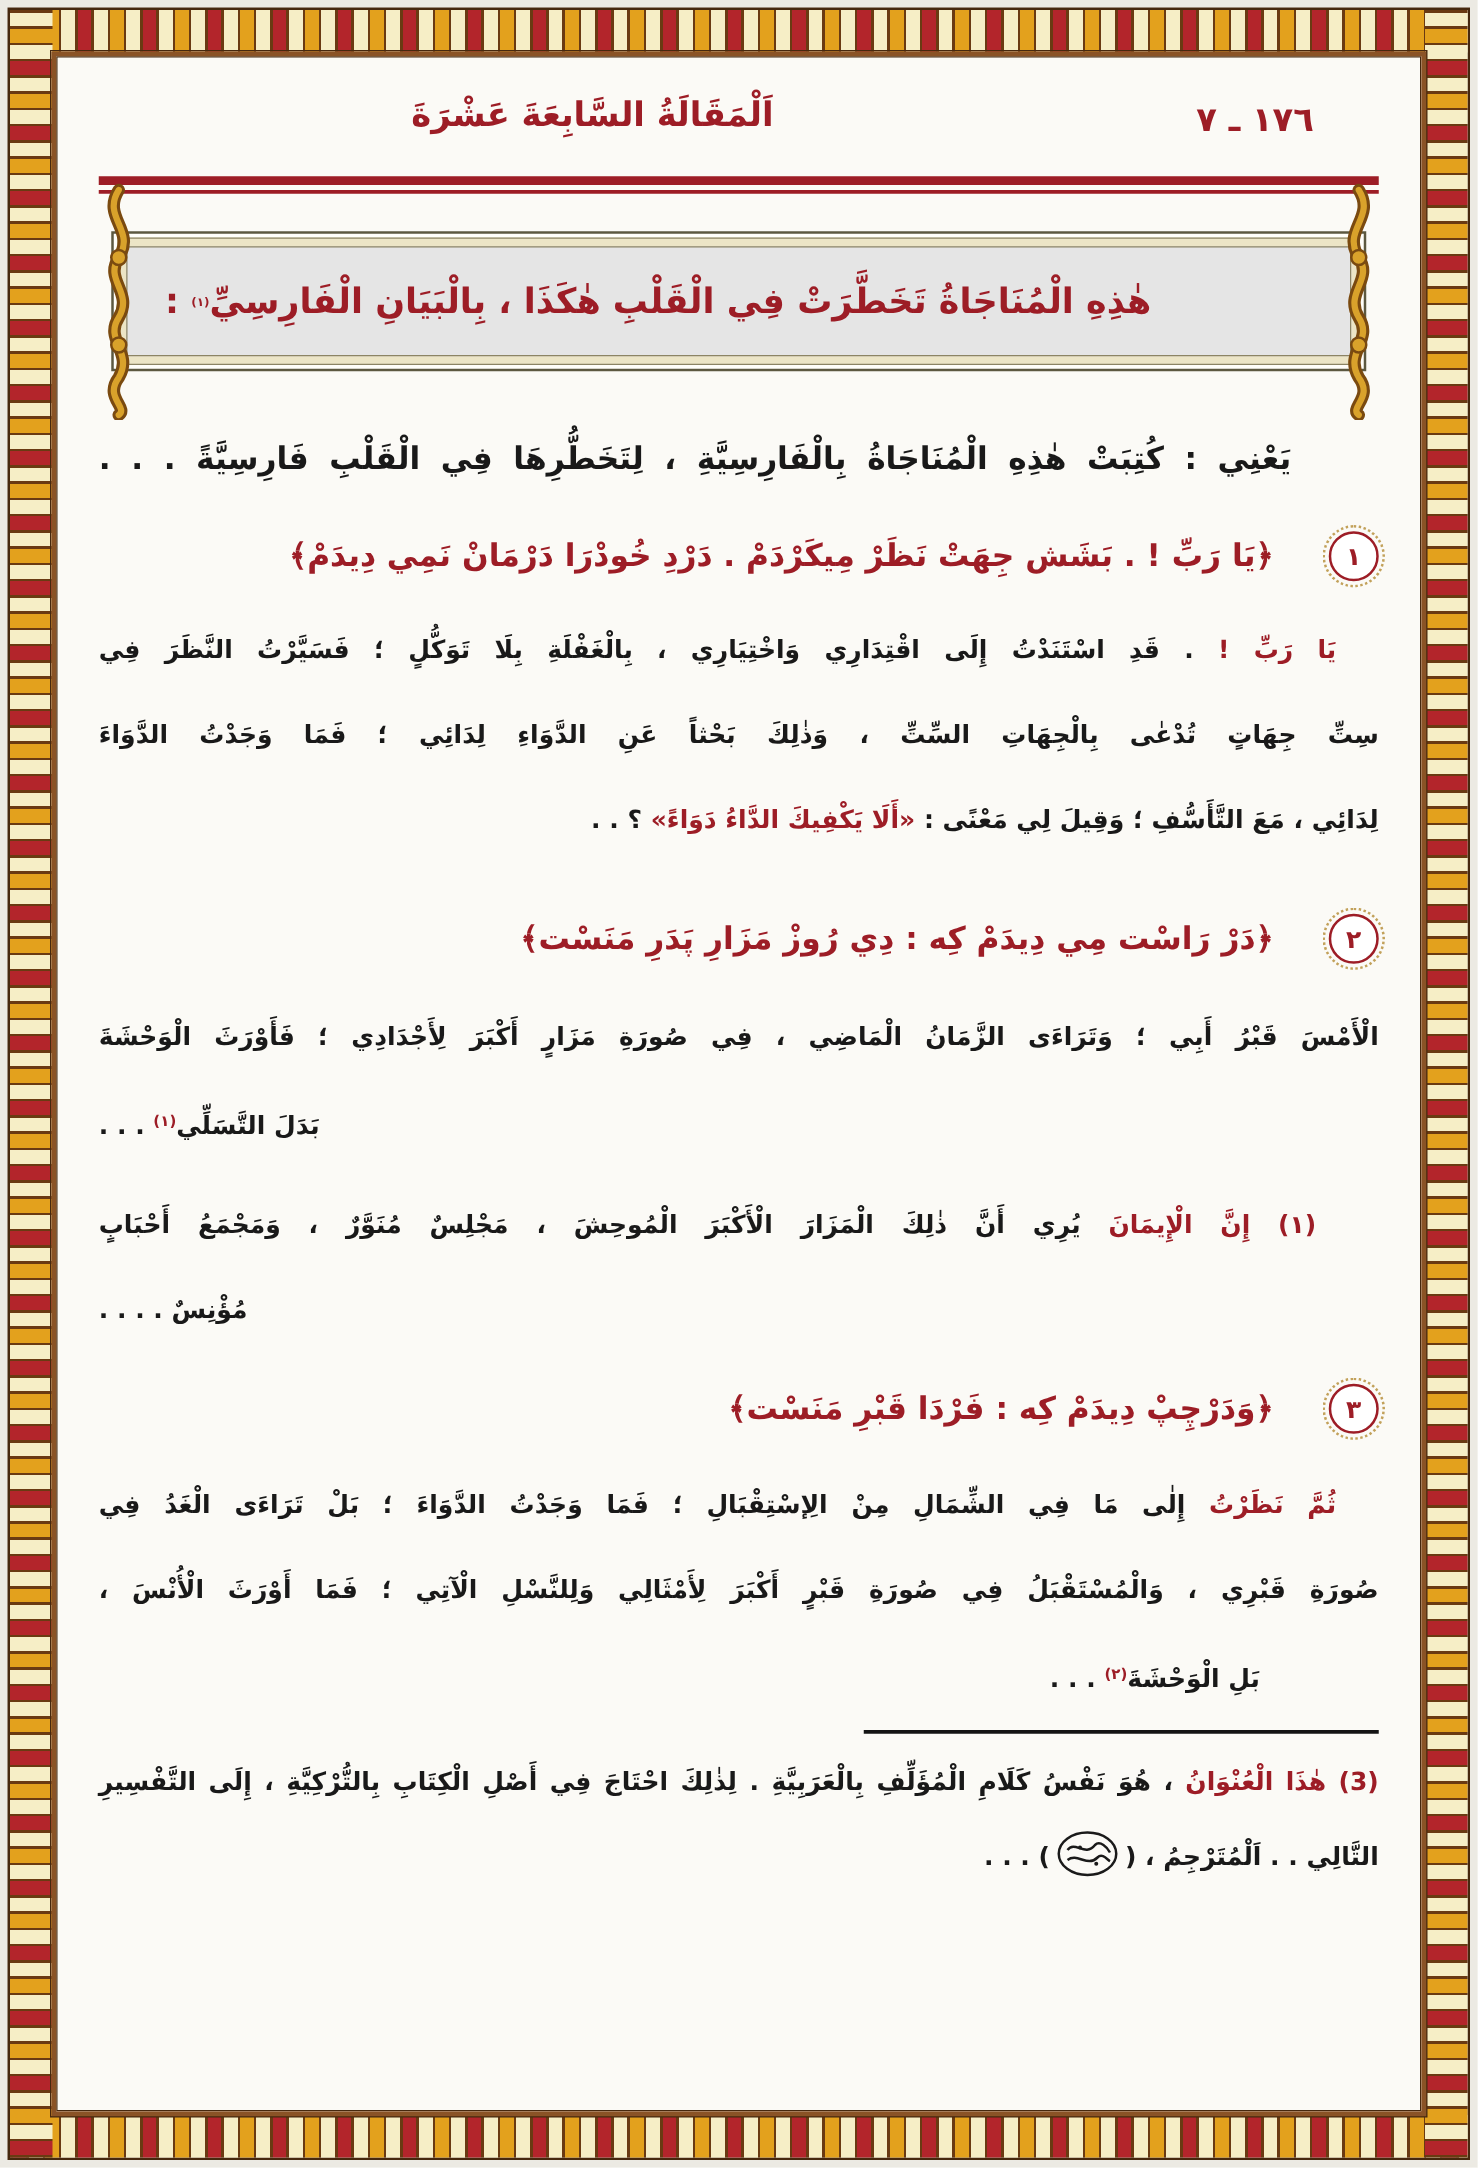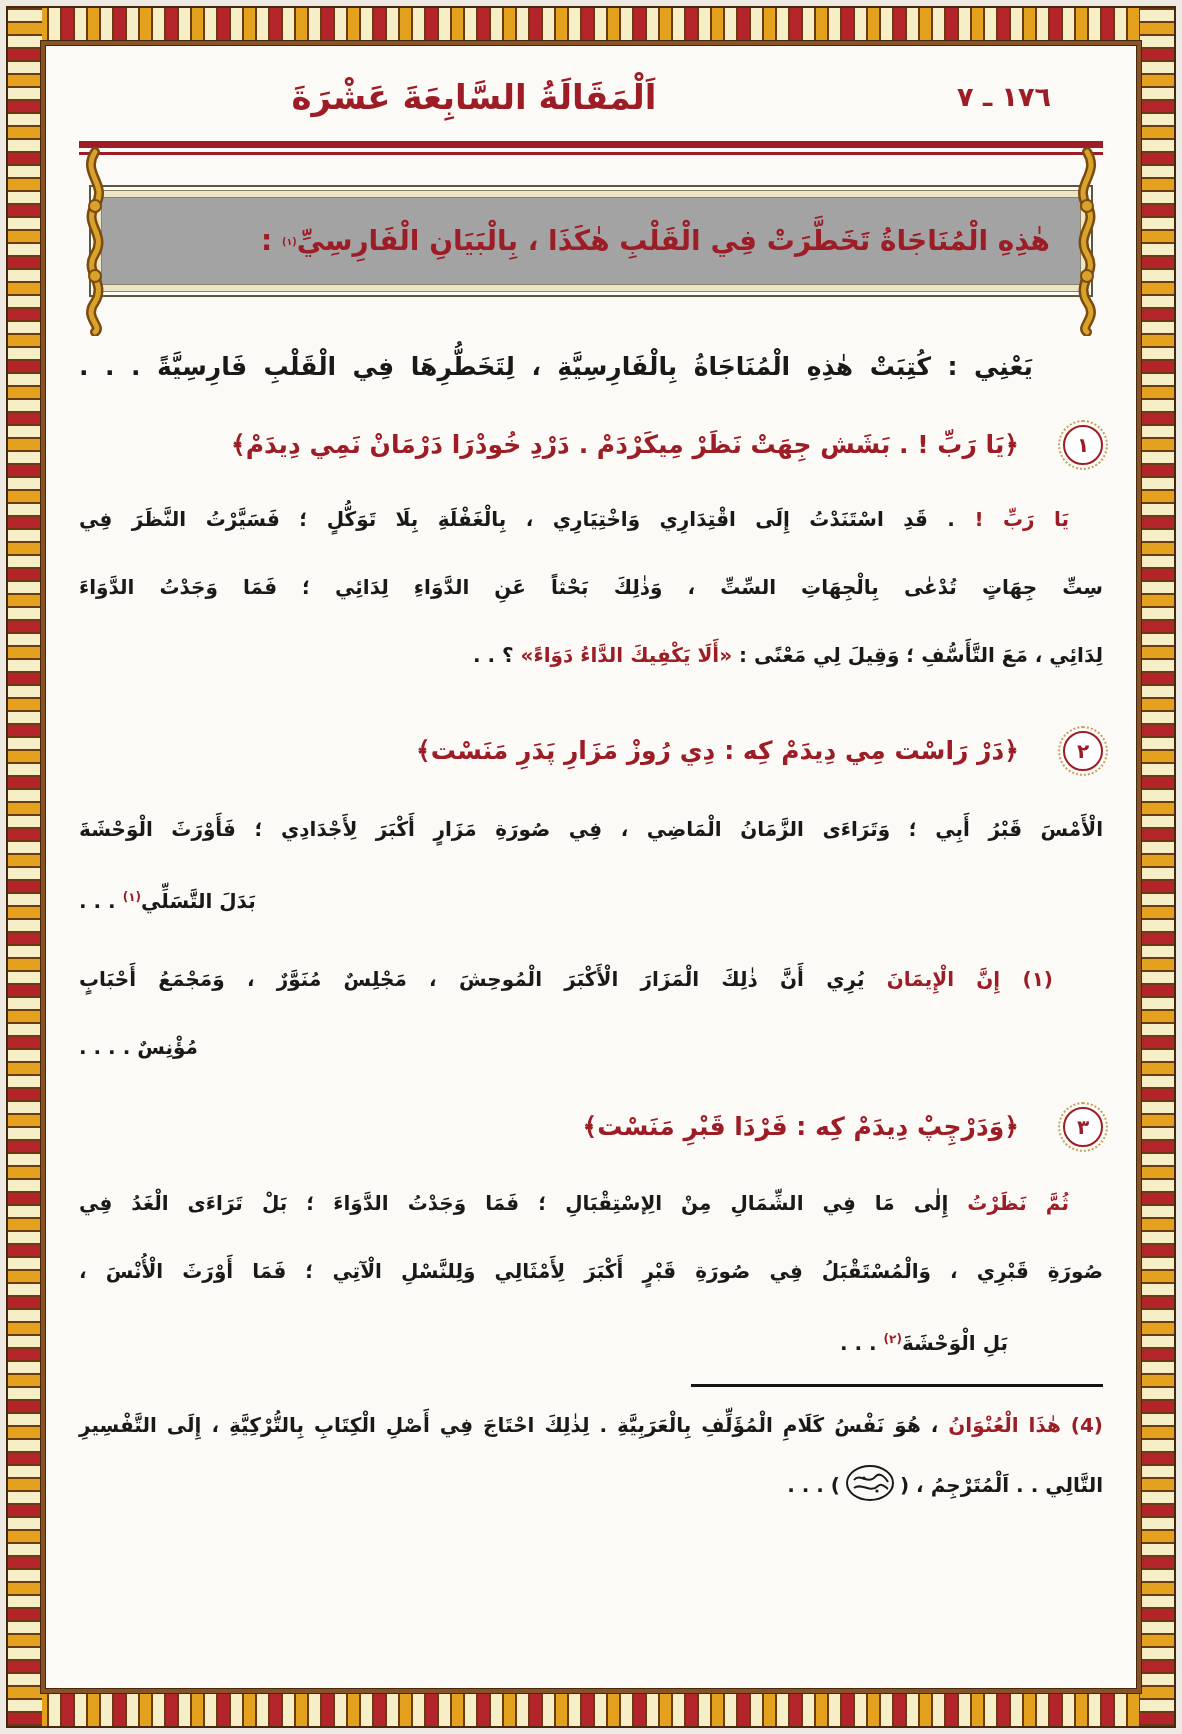--- a/index.html
+++ b/index.html
@@ -47,29 +47,29 @@
     position:absolute;inset:39px;z-index:3;
     padding:0 32px;box-sizing:border-box;
     background:#fbfaf6;
   }
   .red{color:#9d1d26;}
 
   
   .hdr{position:relative;height:58px;margin-top:26px;}
   .pgnum{position:absolute;top:8px;right:52px;font-size:27px;font-weight:bold;}
   .htitle{position:absolute;top:4px;left:0;right:0;padding-right:234px;
-          text-align:center;font-size:34px;font-weight:bold;}
+          text-align:center;font-size:27px;font-weight:bold;}
   .rule1{height:7px;background:#9d1d26;margin-top:10px;}
   .rule2{height:3px;background:#9d1d26;margin-top:4px;}
 
   
   .tbox{position:relative;margin:30px 10px 0;}
   .tb1{border:2px solid #5c5840;padding:3px;background:#fffef9;}
   .tb2{border:1px solid #8c8464;background:#ece5c6;padding:6px;}
-  .tb3{border:1px solid #8c8464;background:#a3a3a3;padding:18px 30px;text-align:right;}
+  .tb3{border:1px solid #8c8464;background:#e5e5e5;padding:18px 30px;text-align:left;}
   .tbox-text{font-size:28px;font-weight:bold;line-height:50px;}
   .orn{position:absolute;top:50%;width:44px;height:190px;z-index:4;}
   .orn-l{left:-16px;transform:translateY(-50%);}
   .orn-r{right:-16px;transform:translateY(-50%) scaleX(-1);}
 
   
   .bline{font-size:20px;font-weight:bold;color:#191919;line-height:68px;white-space:nowrap;overflow:visible;}
   .j{text-align:justify;text-align-last:justify;white-space:normal;}
   .ar{text-align:right;}
   .al{text-align:left;}
@@ -181,21 +181,21 @@
 
     <div class="mt10">
       <div class="bline j ind"><span class="red">ثُمَّ نَظَرْتُ</span><span> إِلٰى مَا فِي الشِّمَالِ مِنْ الِإسْتِقْبَالِ ؛ فَمَا وَجَدْتُ الدَّوَاءَ ؛ بَلْ تَرَاءَى الْغَدُ فِي</span></div>
       <div class="bline j">صُورَةِ قَبْرِي ، وَالْمُسْتَقْبَلُ فِي صُورَةِ قَبْرٍ أَكْبَرَ لِأَمْثَالِي وَلِلنَّسْلِ الْآتِي ؛ فَمَا أَوْرَثَ الْأُنْسَ ،</div>
       <div class="bline ar pr95"><span>بَلِ الْوَحْشَةَ</span><sup class="red ref">(٢)</sup><span> . . .</span></div>
     </div>
 
     <div class="fsep"></div>
 
     <div class="mt8">
-      <div class="fnline j"><span class="red">(4) هٰذَا الْعُنْوَانُ</span><span> ، هُوَ نَفْسُ كَلَامِ الْمُؤَلِّفِ بِالْعَرَبِيَّةِ . لِذٰلِكَ احْتَاجَ فِي أَصْلِ الْكِتَابِ بِالتُّرْكِيَّةِ ، إِلَى التَّفْسِيرِ</span></div>
+      <div class="fnline j"><span class="red">(3) هٰذَا الْعُنْوَانُ</span><span> ، هُوَ نَفْسُ كَلَامِ الْمُؤَلِّفِ بِالْعَرَبِيَّةِ . لِذٰلِكَ احْتَاجَ فِي أَصْلِ الْكِتَابِ بِالتُّرْكِيَّةِ ، إِلَى التَّفْسِيرِ</span></div>
       <div class="fnline ar"><span>التَّالِي . . اَلْمُتَرْجِمُ ، (</span><span class="seal"><svg width="52" height="42" viewBox="0 0 52 42">
           <ellipse cx="26" cy="21" rx="23" ry="17" fill="none" stroke="#1a1a1a" stroke-width="2"></ellipse>
           <path d="M10 18 C16 10 24 24 32 14 C36 10 42 16 44 20" fill="none" stroke="#1a1a1a" stroke-width="2"></path>
           <path d="M10 26 C18 20 26 32 34 24 C38 20 42 26 44 27" fill="none" stroke="#1a1a1a" stroke-width="2"></path>
           <circle cx="20" cy="16" r="1.6" fill="#1a1a1a"></circle>
               <circle cx="33" cy="29" r="1.6" fill="#1a1a1a"></circle>
         </svg></span><span>) . . .</span></div>
     </div>
 
   </div>

